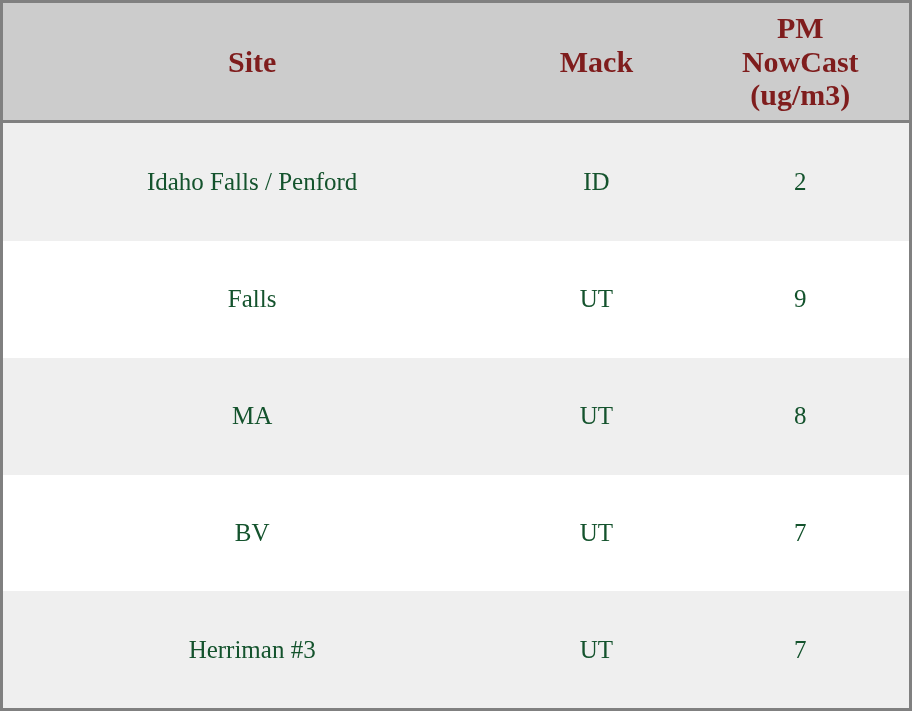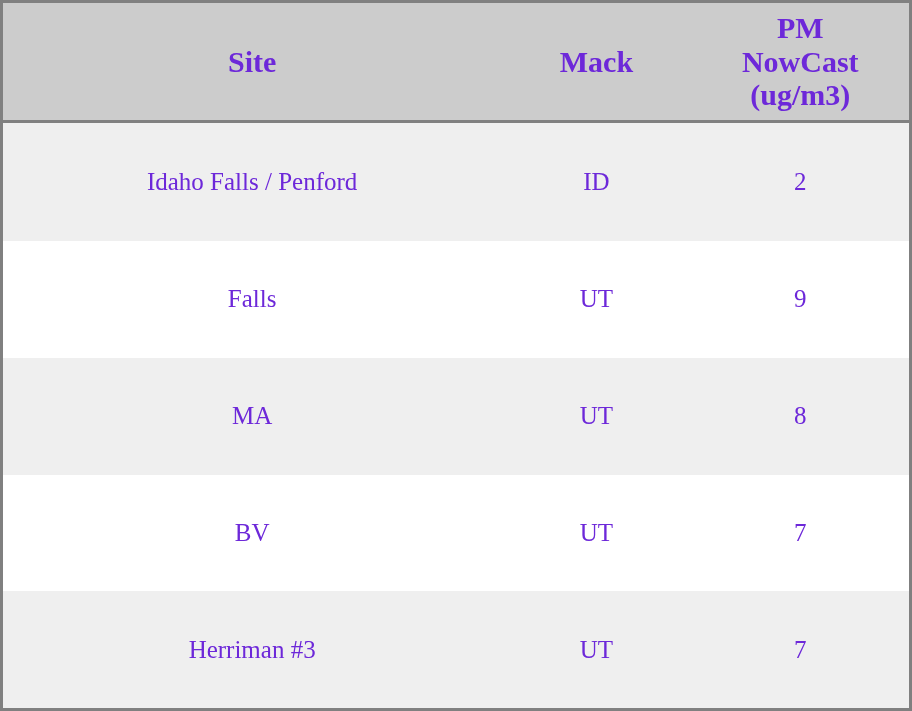--- a/index.html
+++ b/index.html
@@ -21,34 +21,34 @@
     background: #ffffff;
   }
   table.aqi-table {
     border-collapse: collapse;
     width: 100%;
     height: 100%;
     table-layout: fixed;
   }
   table.aqi-table thead th {
     background: #cccccc;
-    color: #6d28d9;
+    color: #7f1d1d;
     font-family: "Liberation Serif", serif;
     font-weight: bold;
     font-size: 30px;
     text-align: center;
     vertical-align: middle;
     padding: 8px 6px;
     border-bottom: 3px solid #808080;
     line-height: 1.12;
   }
   table.aqi-table tbody td {
     font-family: "Liberation Serif", serif;
     font-size: 25px;
-    color: #6d28d9;
+    color: #14532d;
     text-align: center;
     vertical-align: middle;
     padding: 0 6px;
     border: none;
     height: 58px;
   }
   table.aqi-table tbody tr.odd-row td {
     background: #efefef;
   }
   table.aqi-table tbody tr.even-row td {

